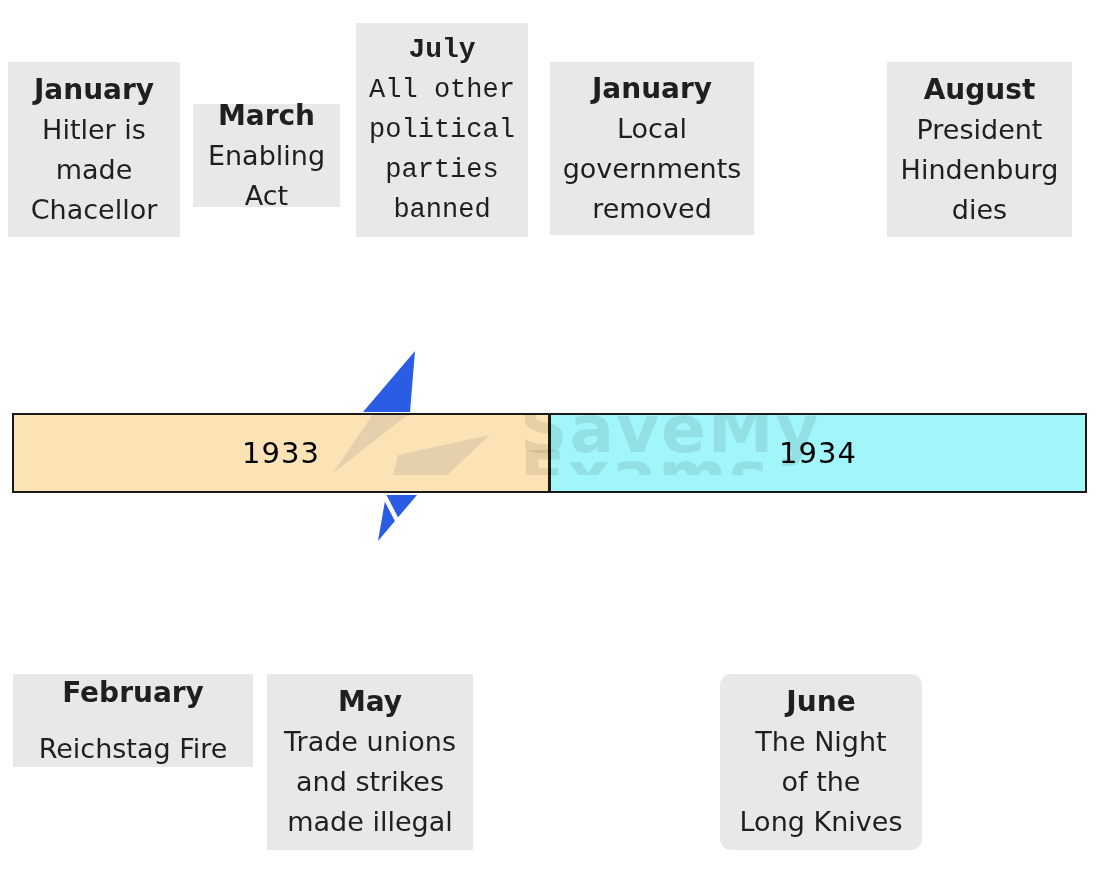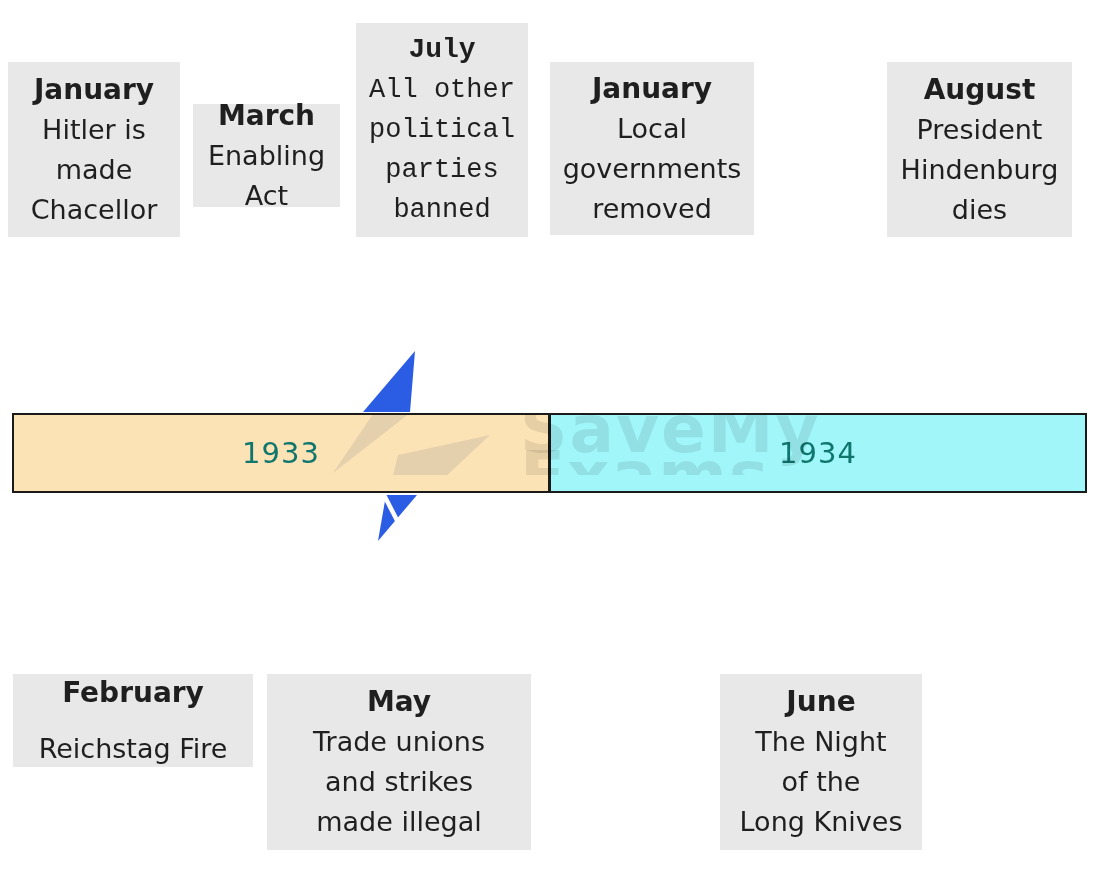--- a/index.html
+++ b/index.html
@@ -13,32 +13,32 @@
     font-size:27px;line-height:40px;text-align:center;
     display:flex;flex-direction:column;justify-content:center;
   }
   .month{font-weight:bold;font-size:28px;}
   #box-jan1933{left:8px;   top:62px;  width:172px;height:175px;}
   #box-mar1933{left:193px; top:104px; width:147px;height:103px;}
   #box-jul1933{left:356px; top:23px;  width:172px;height:214px;font-family:Liberation Mono, monospace;}
   #box-jan1934{left:550px; top:62px;  width:204px;height:173px;}
   #box-aug1934{left:887px; top:62px;  width:185px;height:175px;}
   #box-feb1933{left:13px;  top:674px; width:240px;height:93px;gap:16px;}
-  #box-may1933{left:267px; top:674px; width:264px;height:176px;}
-  #box-jun1934{left:720px; top:674px; width:202px;height:176px;}
+  #box-may1933{left:267px; top:674px; width:206px;height:176px;}
+  #box-jun1934{left:720px; top:674px; width:202px;height:176px;border-radius:11px;}
   
   .bar{
     position:absolute;left:12px;top:413px;width:1075px;height:80px;
     display:flex;border:2px solid #1a1a1a;box-sizing:border-box;
   }
   .seg{flex:1;display:flex;align-items:center;justify-content:center;}
   .seg-1933{background:#fce3b5;}
   .seg-1934{background:#a0f6f9;}
   .divider{width:3px;background:#1a1a1a;flex:0 0 3px;}
-  .year{font-size:29px;color:#0f766e;letter-spacing:1px;}
+  .year{font-size:29px;color:#000000;letter-spacing:1px;}
   
   .watermark{
     position:absolute;left:14px;top:415px;width:1071px;height:60px;
     overflow:hidden;pointer-events:none;
   }
   .wm-line{
     position:absolute;font-weight:bold;color:rgba(0,0,0,0.085);
     font-size:66px;line-height:1;letter-spacing:2px;white-space:nowrap;
   }
   .wm-line-1{left:506px;top:-18px;}

